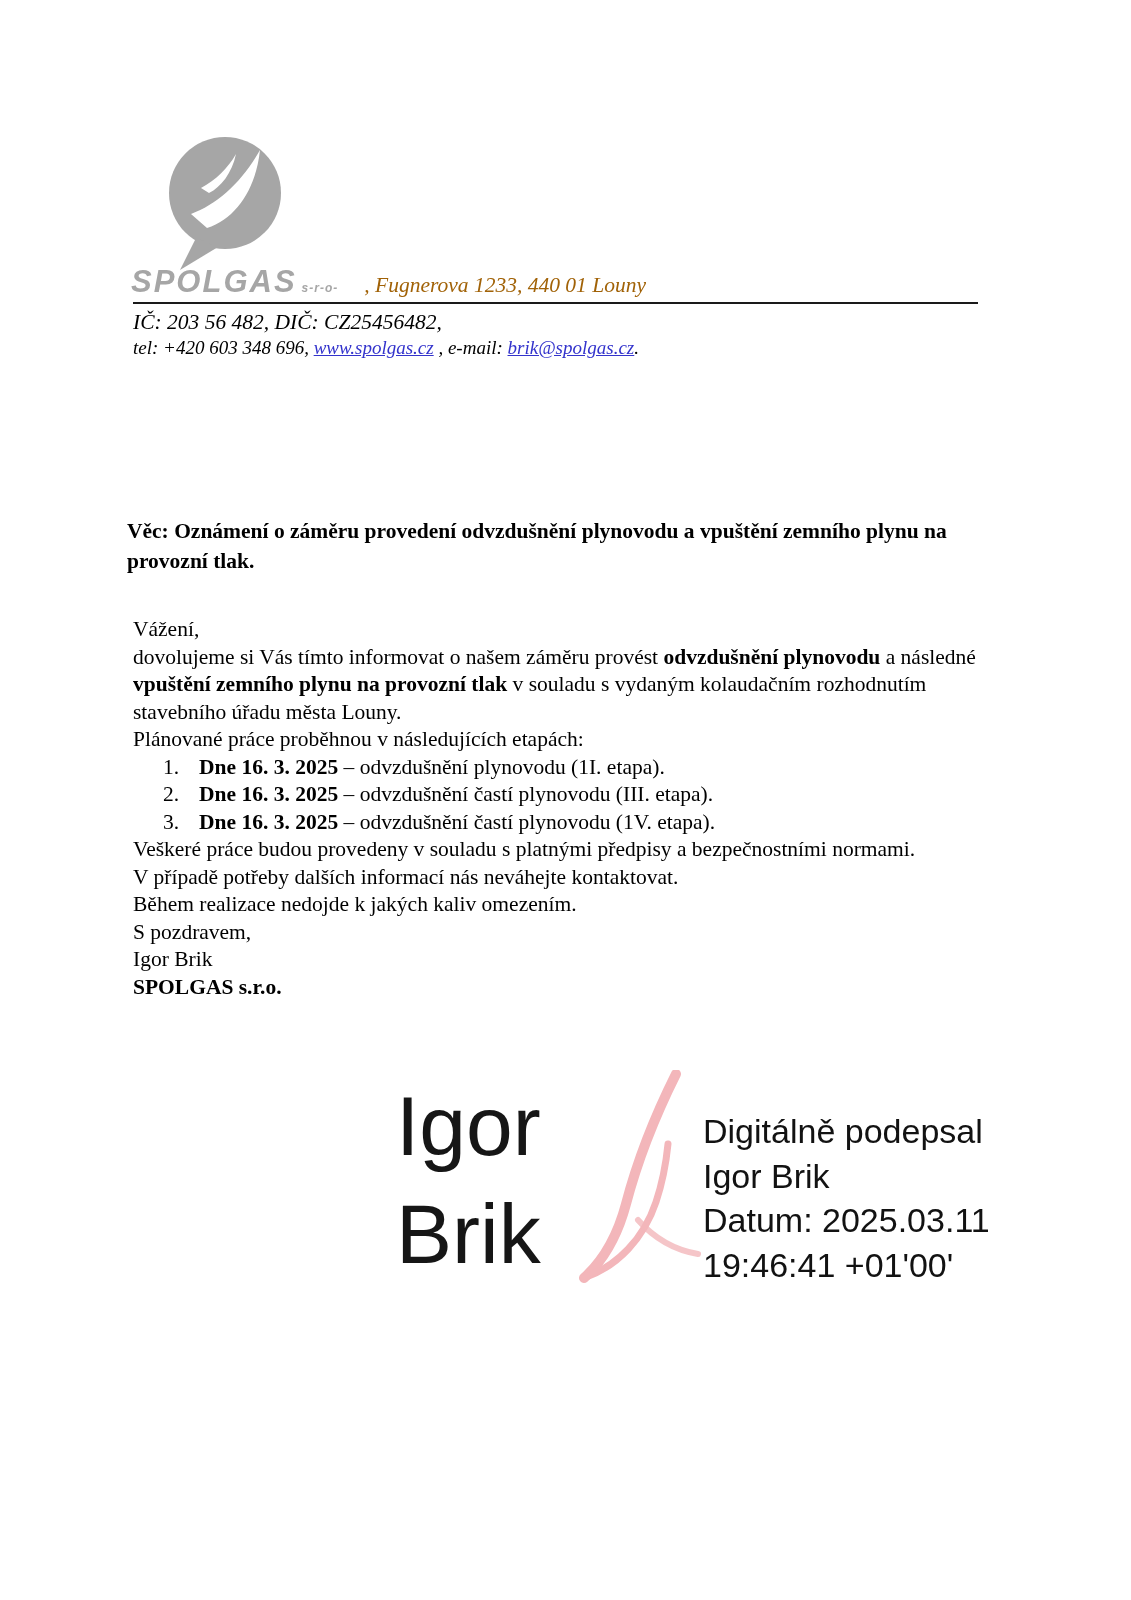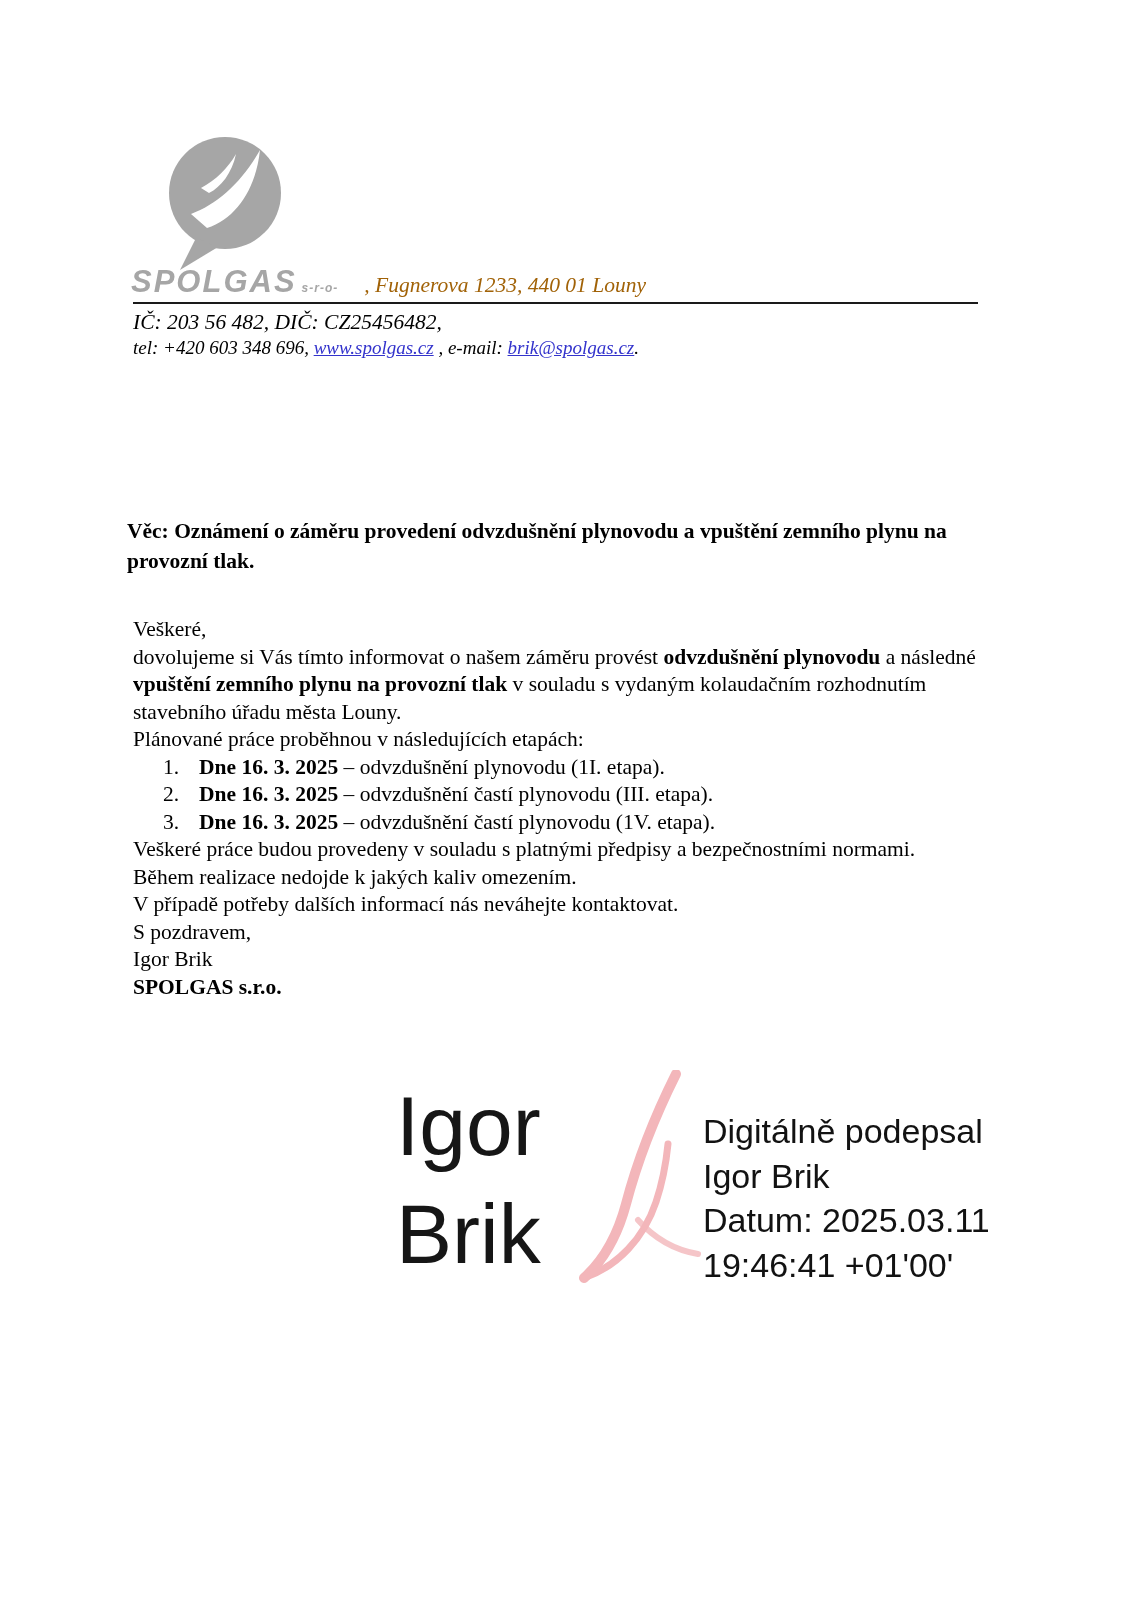--- a/index.html
+++ b/index.html
@@ -116,41 +116,41 @@
   <div class="id-line">IČ: 203 56 482, DIČ: CZ25456482,</div>
 
   <div class="contact-line"><span>tel: +420 603 348 696,</span>
     <a class="doc-link">www.spolgas.cz</a>
     <span>, e-mail:</span>
     <a class="doc-link">brik@spolgas.cz</a><span>.</span></div>
 
   <div class="subject">Věc: Oznámení o záměru provedení odvzdušnění plynovodu a vpuštění zemního plynu na provozní tlak.</div>
 
   <div class="body-text">
-    <p>Veškeré,</p>
+    <p>Vážení,</p>
     <p><span>dovolujeme si Vás tímto informovat o našem záměru provést </span><b>odvzdušnění plynovodu</b><span> a následné </span><b>vpuštění zemního plynu na provozní tlak</b><span> v souladu s vydaným kolaudačním rozhodnutím stavebního úřadu města Louny.</span></p>
     <p>Plánované práce proběhnou v následujících etapách:</p>
 
     <div class="list-item">
       <span class="list-num">1.</span>
       <span><b>Dne 16. 3. 2025</b><span> – odvzdušnění plynovodu (1I. etapa).</span></span>
     </div>
     <div class="list-item">
       <span class="list-num">2.</span>
       <span><b>Dne 16. 3. 2025</b><span> – odvzdušnění častí plynovodu (III. etapa).</span></span>
     </div>
     <div class="list-item">
       <span class="list-num">3.</span>
       <span><b>Dne 16. 3. 2025</b><span> – odvzdušnění častí plynovodu (1V. etapa).</span></span>
     </div>
 
 
     <p class="mt-1">Veškeré práce budou provedeny v souladu s platnými předpisy a bezpečnostními normami.</p>
+    <p>V případě potřeby dalších informací nás neváhejte kontaktovat.</p>
     <p>Během realizace nedojde k jakých kaliv omezením.</p>
-    <p>V případě potřeby dalších informací nás neváhejte kontaktovat.</p>
 
     <p class="mt-close">S pozdravem,</p>
     <p class="mt-sign">Igor Brik</p>
     <p class="mt-sign company-name">SPOLGAS s.r.o.</p>
   </div>
 
   <div class="big-signature">
     <div>Igor</div>
     <div>Brik</div>
   </div>

